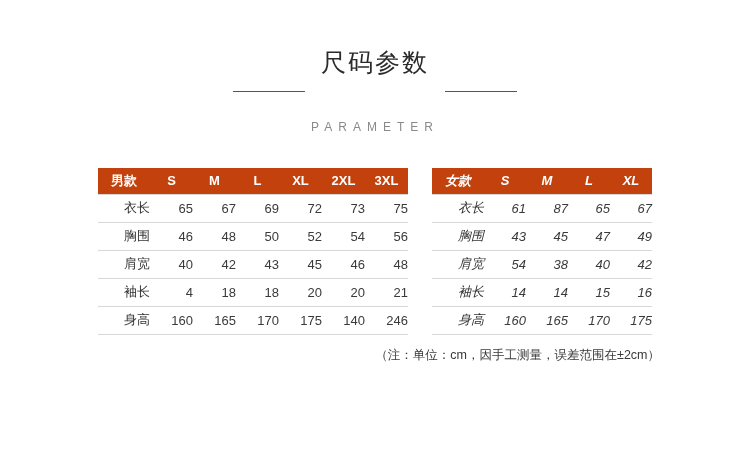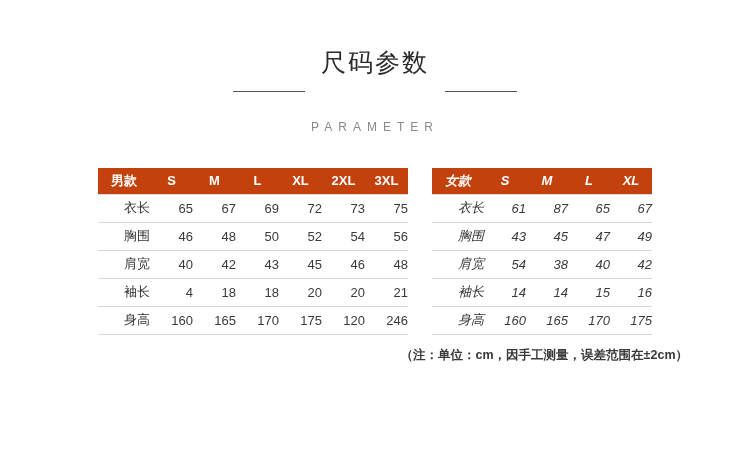--- a/index.html
+++ b/index.html
@@ -100,22 +100,21 @@
   table.women colgroup col:first-child {
     width: 52px;
   }
 
   
   .note {
     margin-top: 12px;
     text-align: right;
     font-size: 12.5px;
     color: #3a3a3a;
-    padding-right: 62px;
-    font-weight: bold;
+    padding-right: 90px;
   }
 </style>
 </head>
 <body>
 
 <div class="page">
 
   <div class="header">
     <div class="title-row">
       <span class="title-rule"></span>
@@ -184,21 +183,21 @@
           <td>20</td>
           <td>20</td>
           <td>21</td>
         </tr>
         <tr>
           <td class="label-col">身高</td>
           <td>160</td>
           <td>165</td>
           <td>170</td>
           <td>175</td>
-          <td>120</td>
+          <td>140</td>
           <td>246</td>
         </tr>
       </tbody>
     </table>
 
     <table class="women">
       <colgroup>
         <col>
           <col>
           <col>

